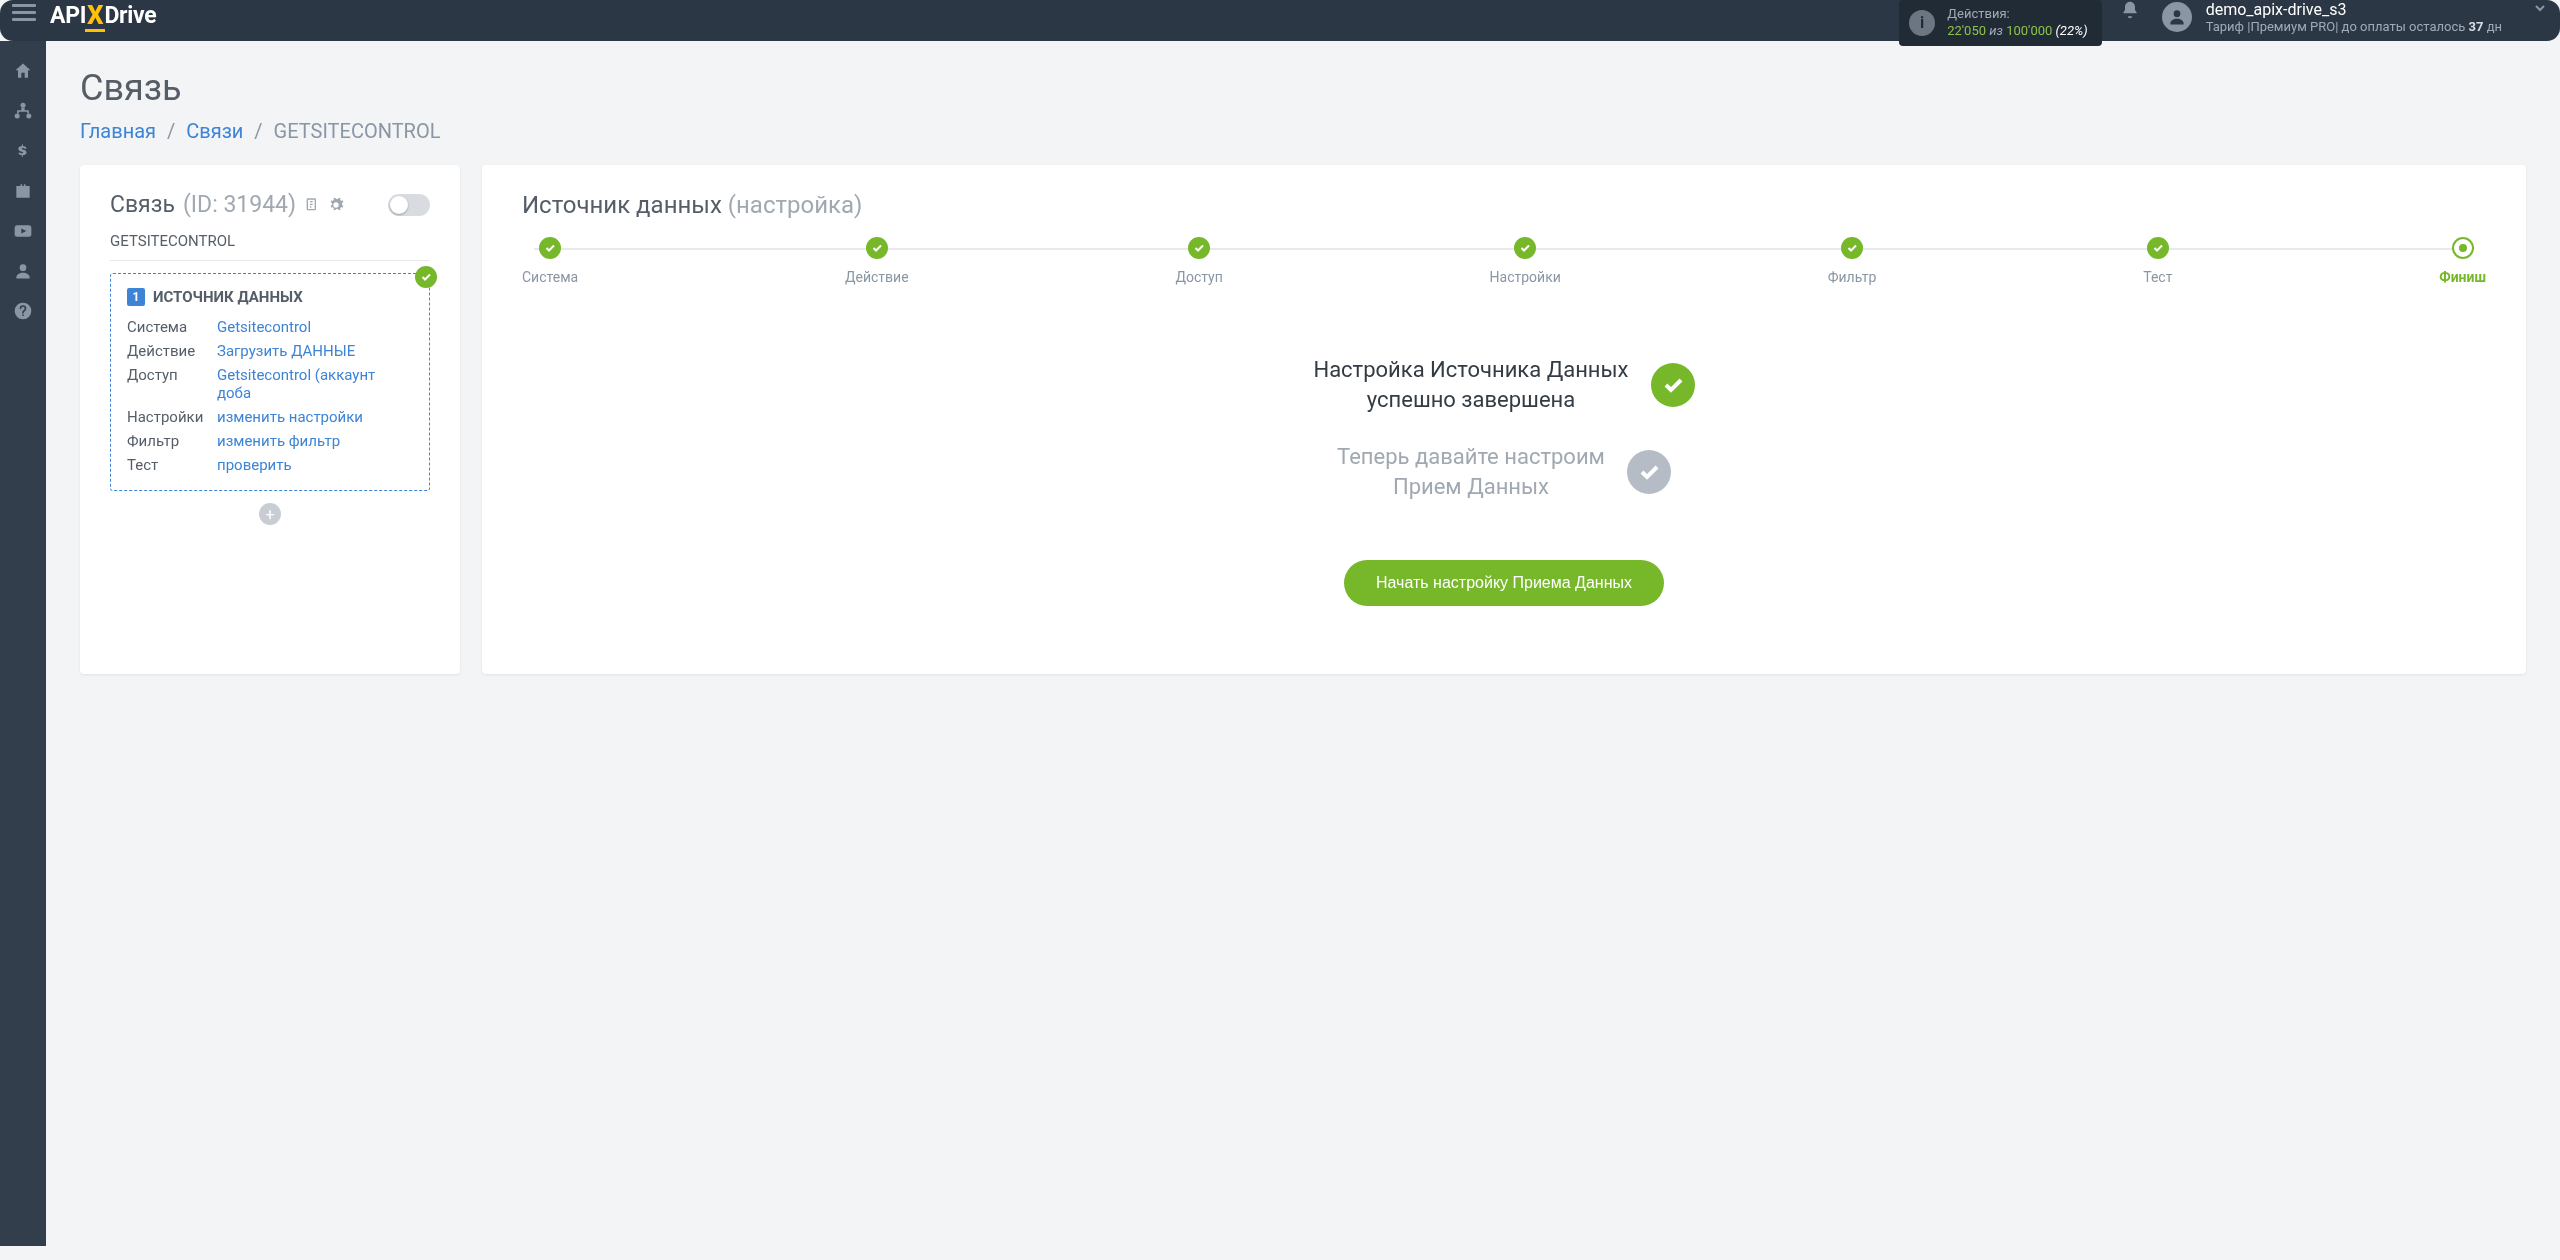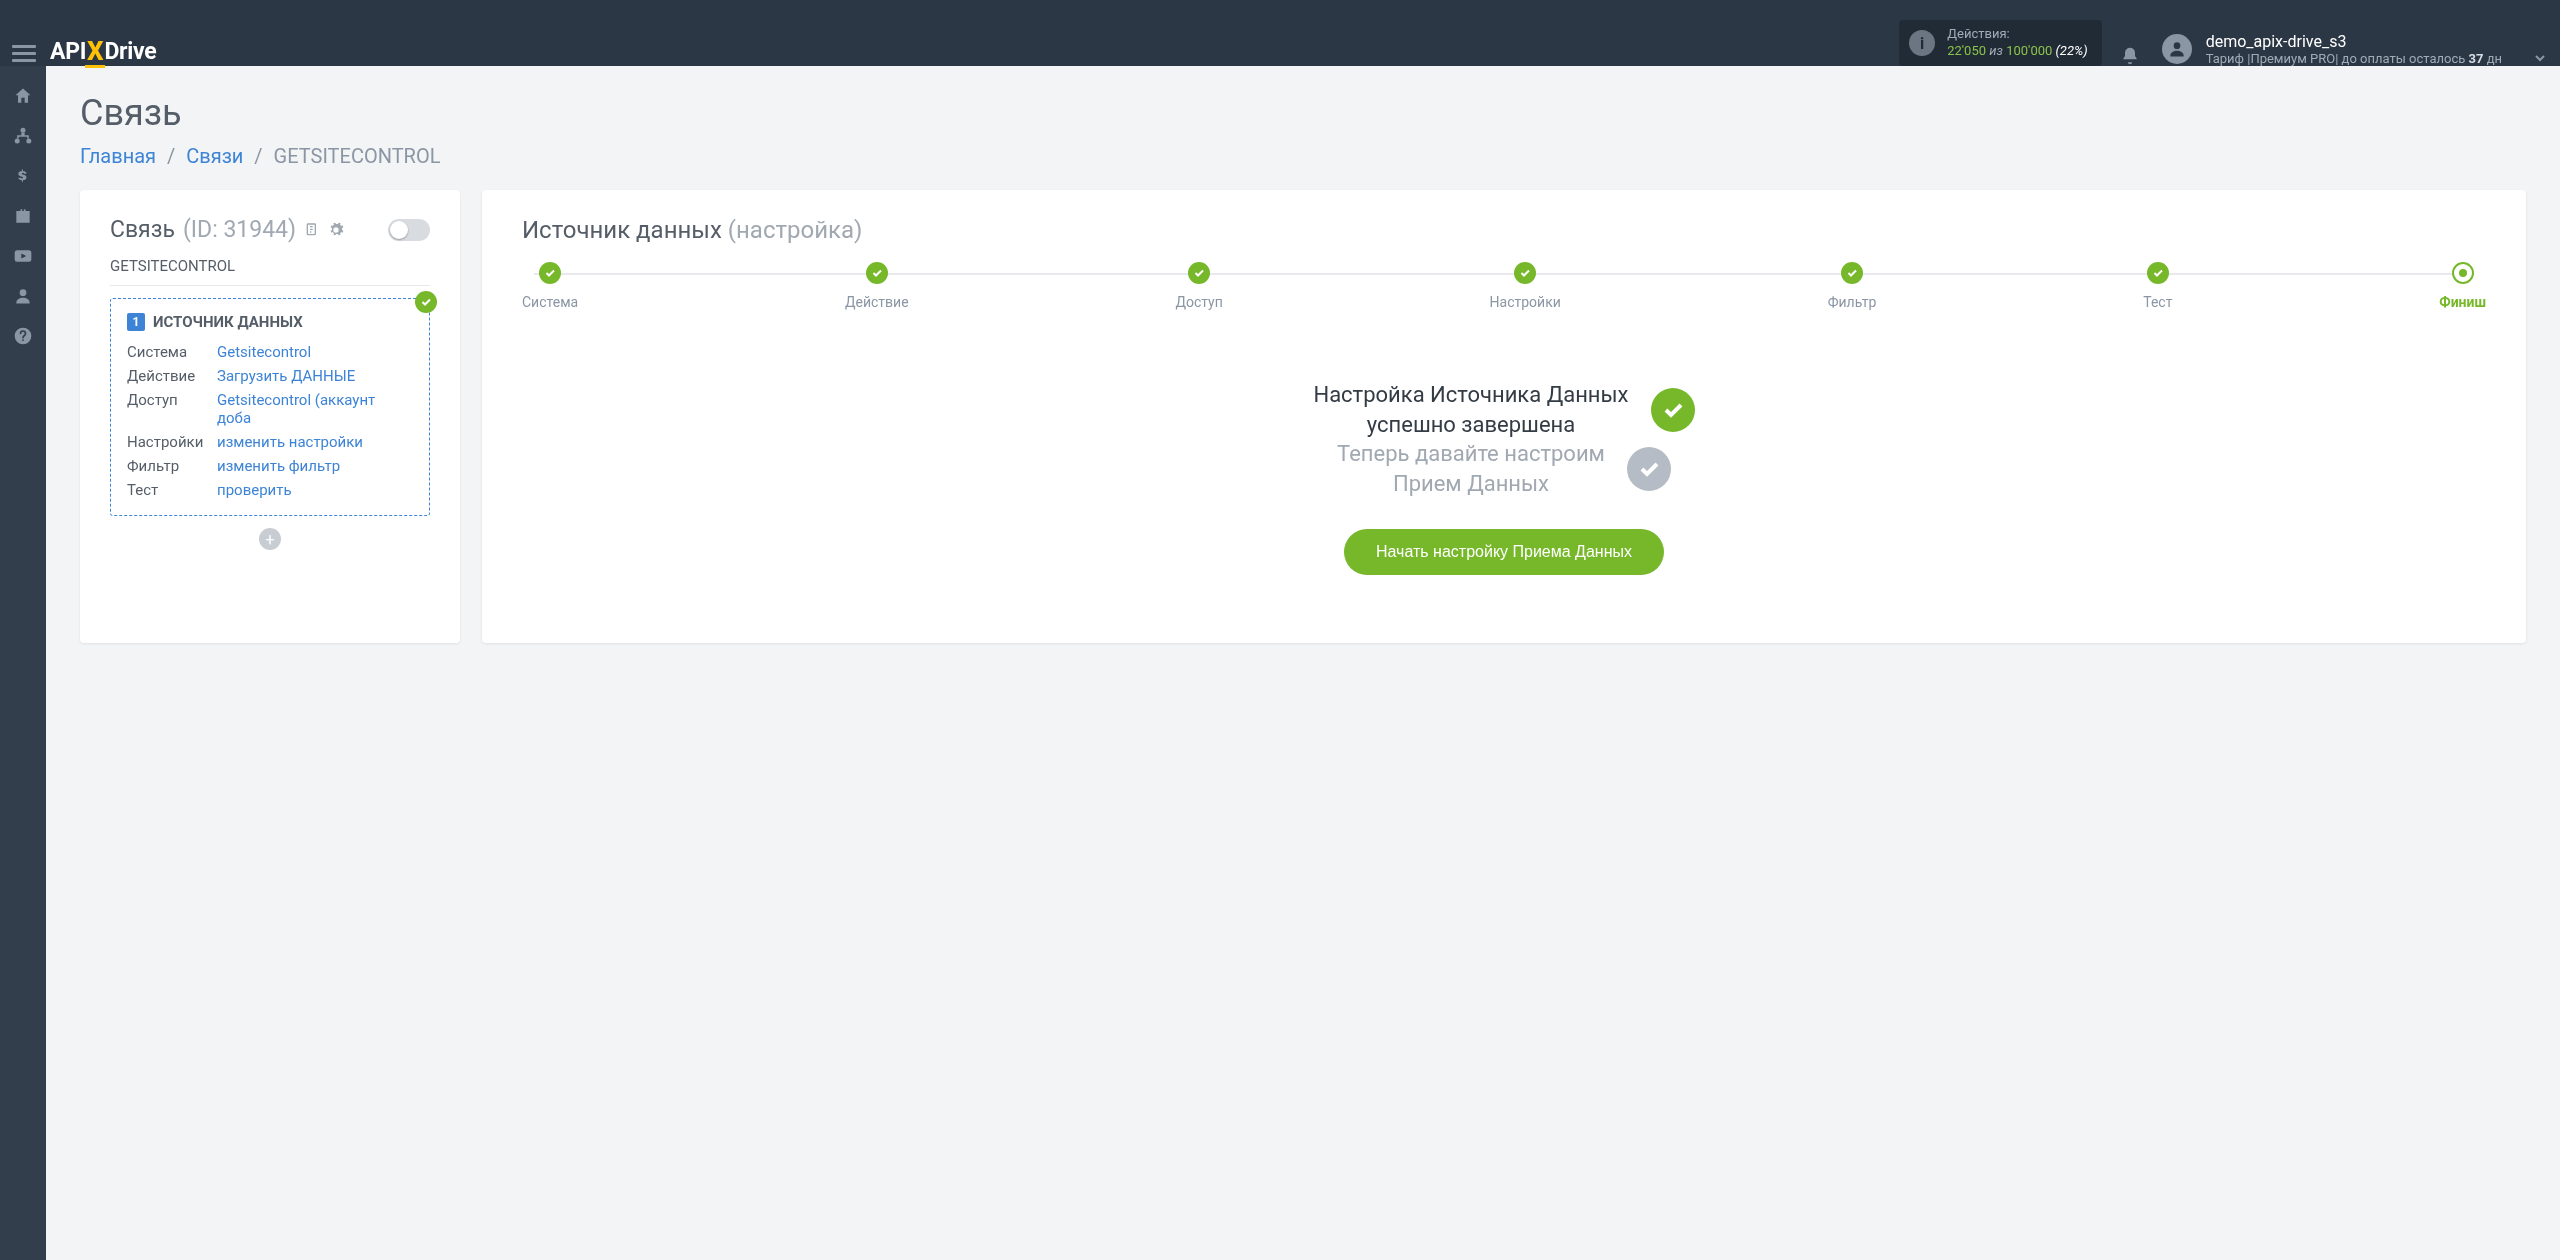--- a/index.html
+++ b/index.html
@@ -1,17 +1,17 @@
 <!DOCTYPE html>
 <html><head>
 <meta charset="utf-8">
 <style>
 * { margin: 0; padding: 0; box-sizing: border-box; }
 body { font-family: -apple-system, BlinkMacSystemFont, "Segoe UI", Roboto, Arial, sans-serif; background: #f3f4f6; color: #333; }
-.topbar { background: #2b3744; height: 66px; display: flex; align-items: flex-end; padding: 0 12px; color: #fff; }
+.topbar { background: #2b3744; height: 41px; display: flex; align-items: flex-start; padding: 0 12px; color: #fff; border-radius: 13px; }
 .hamburger { width: 24px; cursor: pointer; margin-right: 14px; }
 .hamburger div { height: 3px; background: #8a96a4; margin: 4px 0; border-radius: 1px; }
 .logo { display: flex; align-items: center; font-weight: 700; font-size: 23px; letter-spacing: -0.3px; }
 .logo .api { color: #fff; }
 .logo .x { color: #ffc107; font-size: 26px; margin: 0 1px; font-weight: 800; position: relative; }
 .logo .x::after { content:""; position:absolute; bottom:-2px; left:-2px; right:-2px; height:3px; background:#ffc107; }
 .logo .drive { color: #fff; }
 .tb-spacer { flex: 1; }
 .actions-box { background: #212b35; border-radius: 4px; padding: 6px 14px 6px 10px; display: flex; align-items: center; margin-right: 18px; }
 .actions-box .info-ic { width: 26px; height: 26px; border-radius: 50%; background: #6b7682; display: flex; align-items: center; justify-content: center; margin-right: 12px; font-weight: 700; color:#212b35; }
@@ -57,21 +57,21 @@
 .rc-title { font-size:24px; color:#555e68; margin-bottom:18px; }
 .rc-title .setup { color:#a0a8b1; font-weight:400; }
 .stepper { display:flex; align-items:center; justify-content:space-between; margin-bottom:70px; position:relative; }
 .stepper::before { content:""; position:absolute; top:11px; left:12px; right:12px; height:2px; background:#e7e9ec; z-index:0; }
 .step { display:flex; flex-direction:column; align-items:center; z-index:1; position:relative; }
 .step .dot { width:22px; height:22px; border-radius:50%; background:#76b82a; display:flex; align-items:center; justify-content:center; }
 .step .dot.final { background:#fff; border:2px solid #76b82a; }
 .step .dot.final::after { content:""; width:8px; height:8px; background:#76b82a; border-radius:50%; }
 .step .lbl { margin-top:10px; font-size:14px; color:#8a96a4; }
 .step.active .lbl { color:#76b82a; font-weight:700; }
-.status-block { display:flex; flex-direction:column; align-items:center; }
+.status-block { display:flex; flex-direction:column; align-items:center; gap:28px; }
 .status-row { display:flex; align-items:center; gap:22px; }
 .status-row .txt { font-size:22px; text-align:center; line-height:1.35; }
 .status-row.done .txt { color:#333b44; }
 .status-row.pending .txt { color:#a0a8b1; }
 .status-row .big-ic { width:44px; height:44px; border-radius:50%; display:flex; align-items:center; justify-content:center; }
 .status-row.done .big-ic { background:#76b82a; }
 .status-row.pending .big-ic { background:#b6bcc5; }
 .cta-btn { margin-top:30px; background:#76b82a; color:#fff; border:none; padding:14px 32px; font-size:16px; border-radius:24px; cursor:pointer; }
 .chkmark { color:#fff; }
 svg { display:block; }

